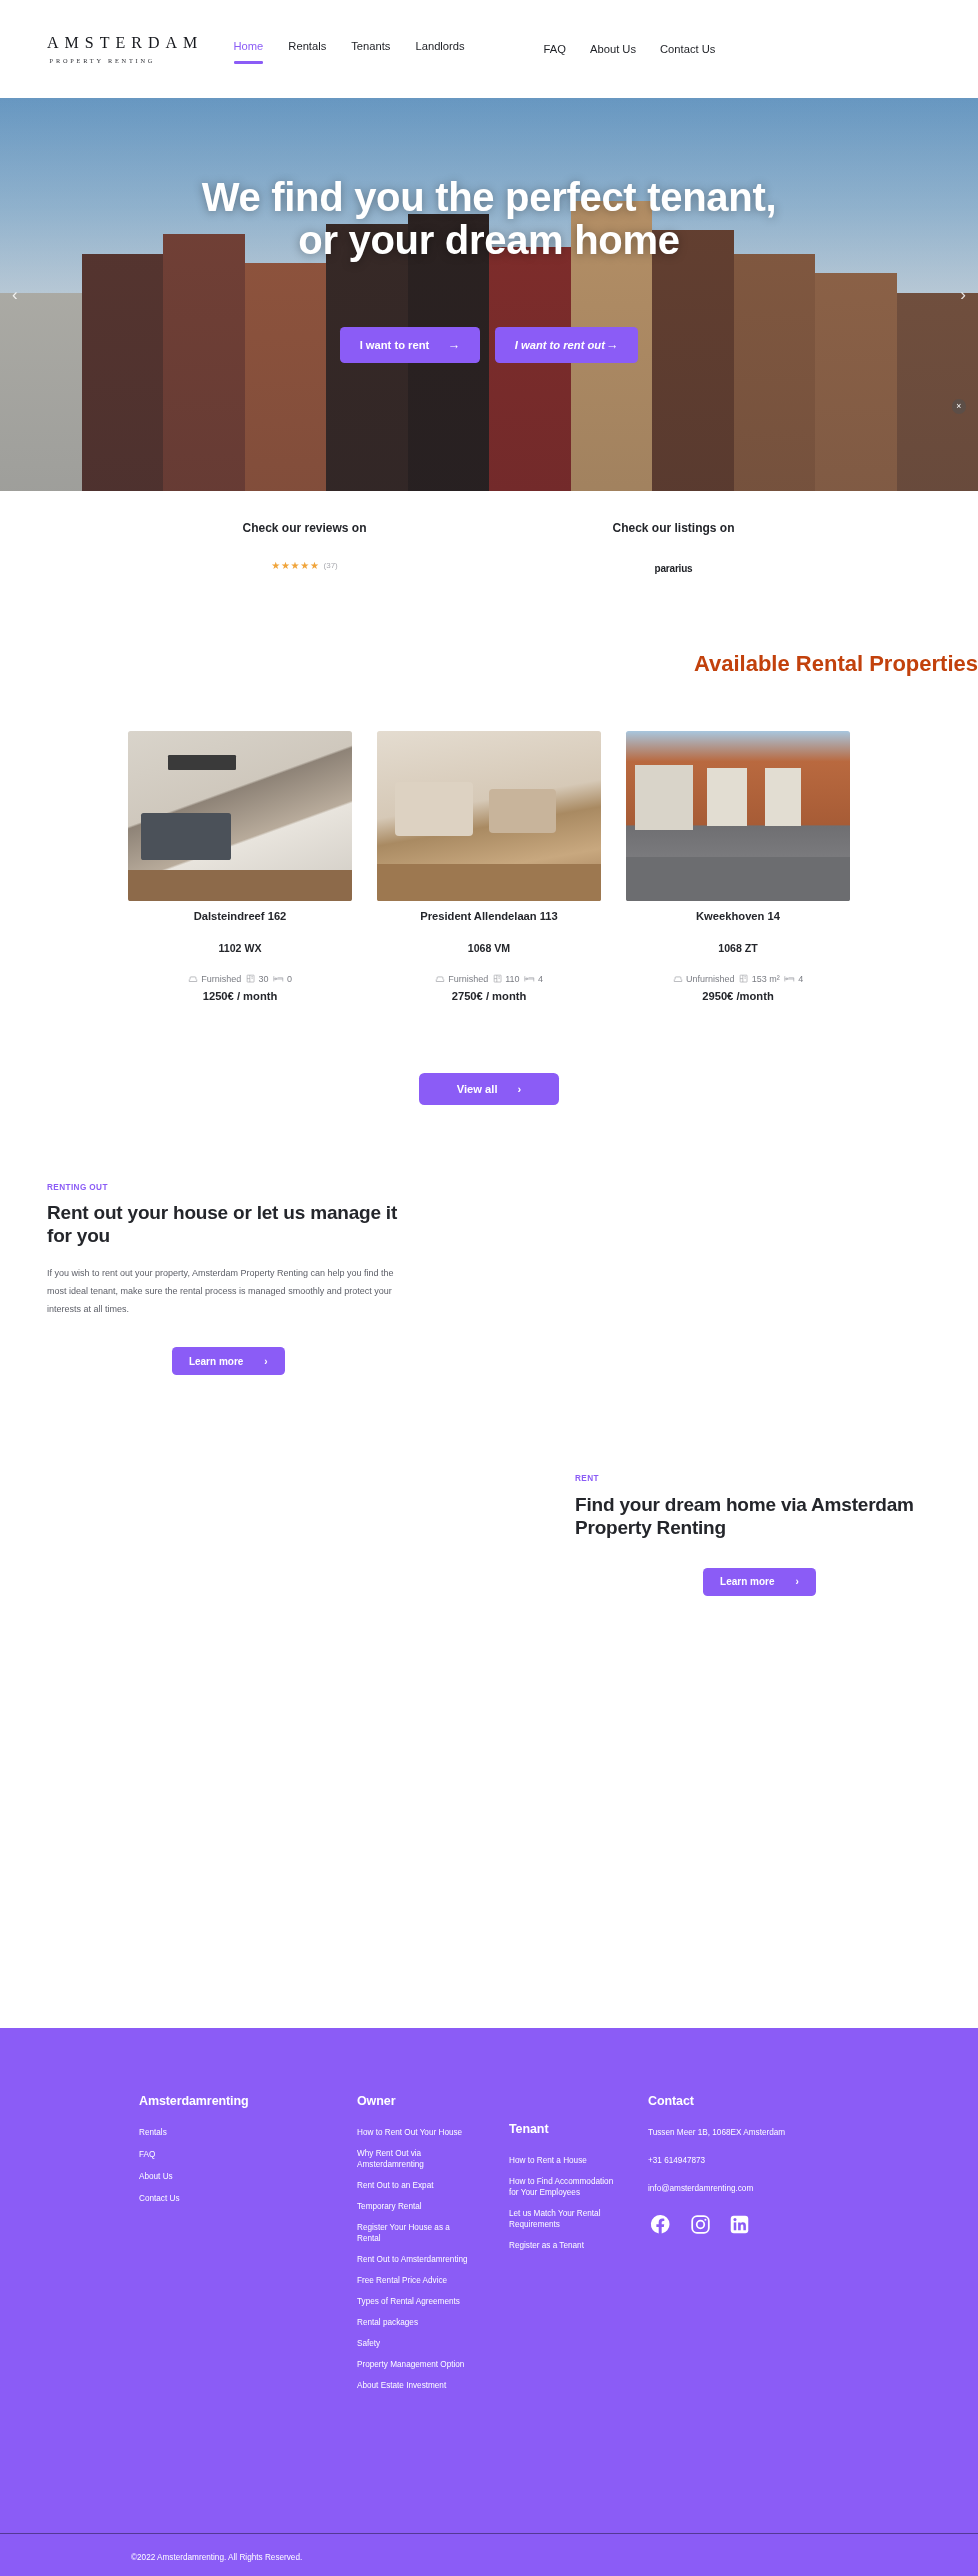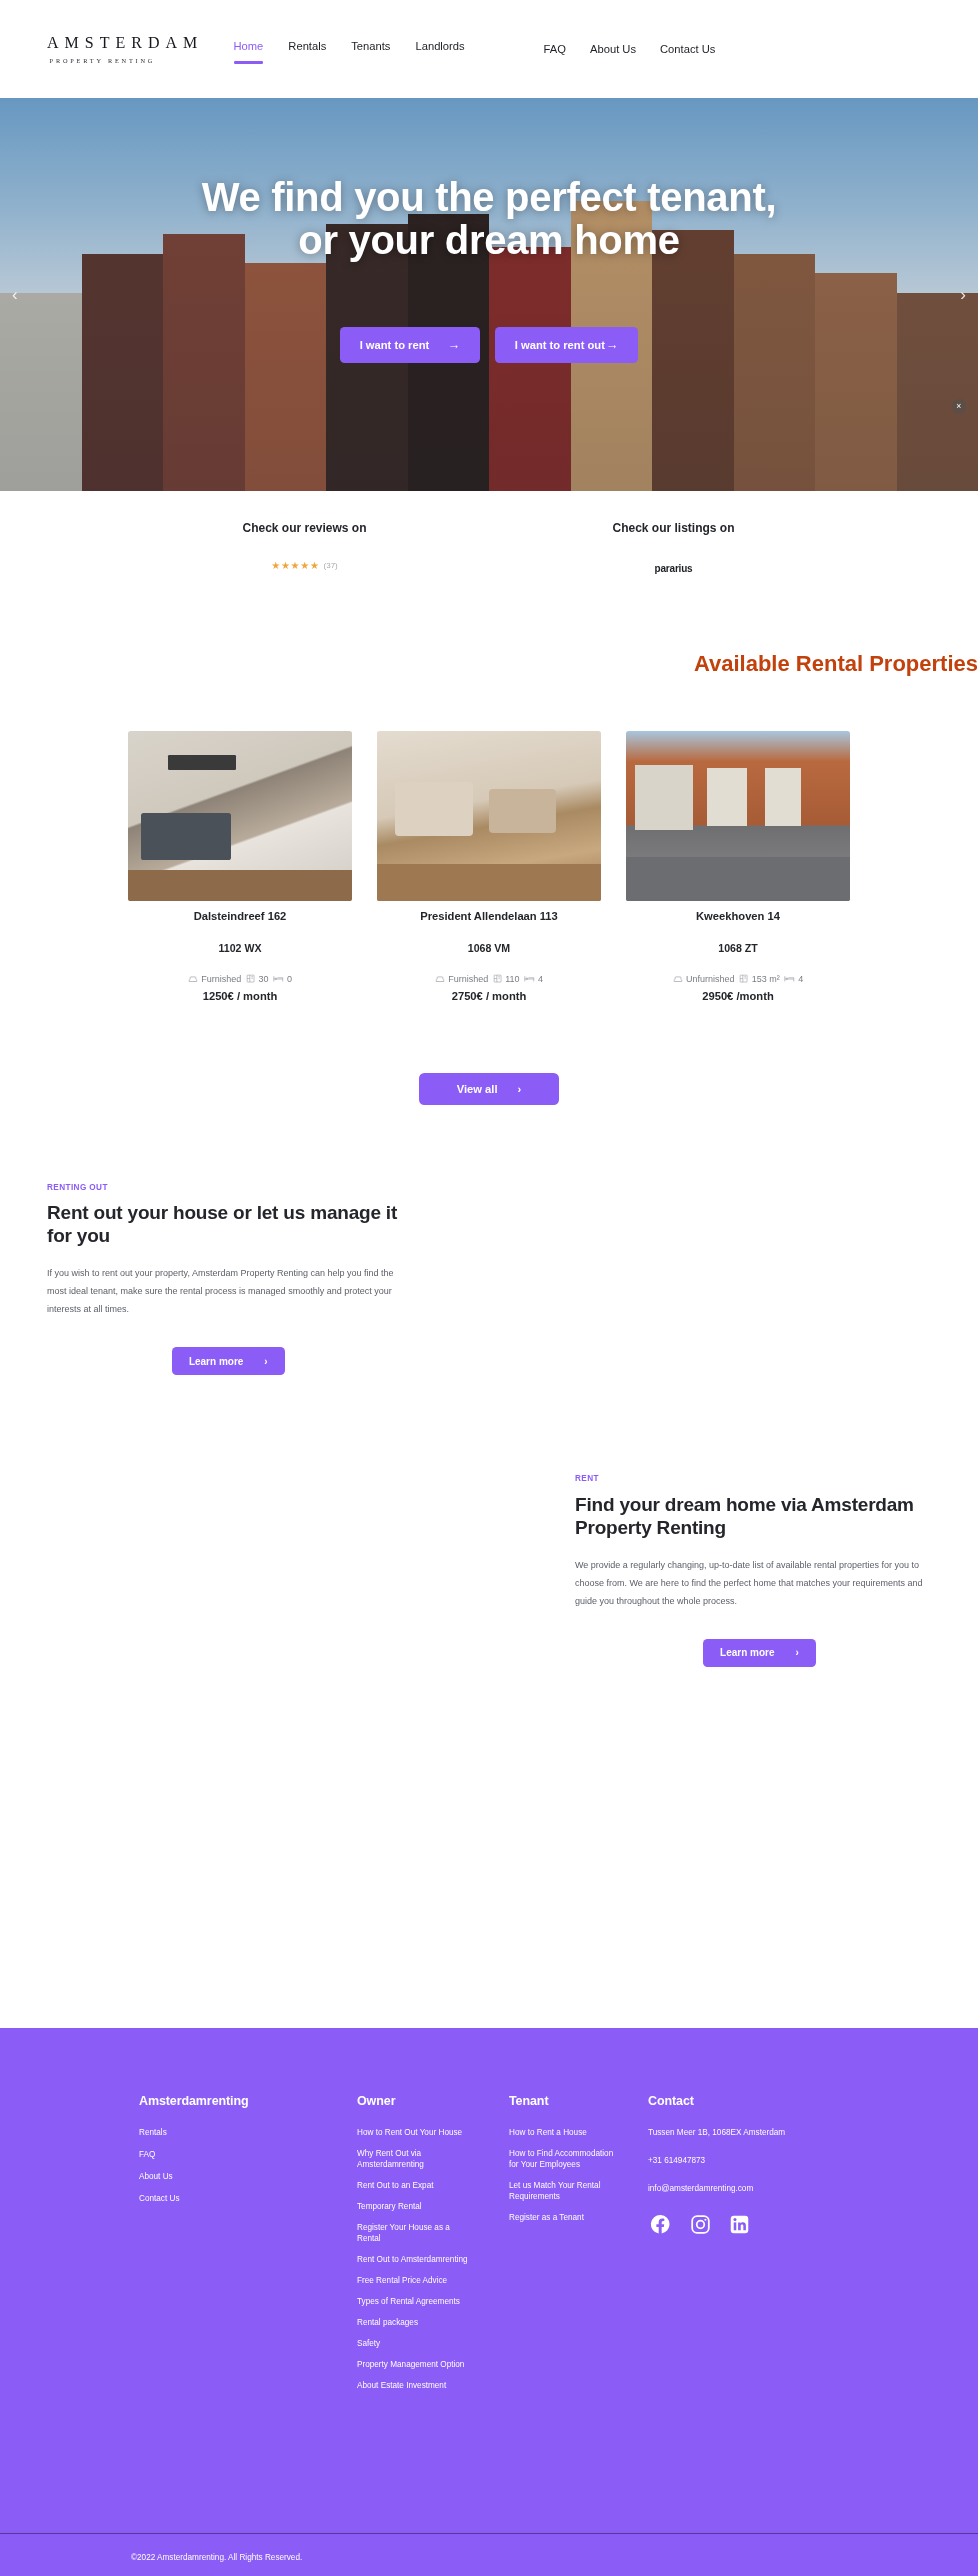--- a/index.html
+++ b/index.html
@@ -100,21 +100,21 @@
     border-radius: 4.6px;
     font-size: 11.2px;
     font-weight: 600;
     padding: 11.2px 20px;
     display: inline-flex;
     align-items: center;
     gap: 18.5px;
     cursor: pointer;
     font-family: "Liberation Sans", sans-serif;
   }
-  .btn.tight { gap: 1px; }
+  .btn.tight { gap: 1px; font-style: italic; }
   .btn .arr { font-size: 12.5px; font-weight: 400; }
   .hero-arrow {
     position: absolute;
     top: 50%;
     transform: translateY(-50%);
     color: rgba(255,255,255,.85);
     font-size: 17px;
     z-index: 6;
     cursor: pointer;
     user-select: none;
@@ -263,21 +263,21 @@
     height: 548px;
   }
   .footer-cols {
     display: flex;
     padding: 66px 0 0 139px;
     gap: 0;
   }
   .fcol { }
   .fcol.c1 { width: 218px; }
   .fcol.c2 { width: 152px; }
-  .fcol.c3 { width: 139px; }
+  .fcol.c3 { width: 139px; margin-top: 28px; }
   .fcol.c4 { width: 218px; }
   .fcol-h {
     font-size: 12.5px;
     font-weight: 700;
     margin-bottom: 18.5px;
     letter-spacing: -0.1px;
   }
   .flink {
     display: block;
     font-size: 8.2px;
@@ -537,21 +537,20 @@
         <span>›</span>
       </button>
     </div>
   </div>
 </section>
 
 <section class="feature rent">
   <div class="feature-inner">
     <div class="eyebrow">RENT</div>
     <h3 class="feature-h">Find your dream home via Amsterdam Property Renting</h3>
-    <p class="feature-p">We provide a regularly changing, up-to-date list of available rental properties for you to choose from. We are here to find the perfect home that matches your requirements and guide you throughout the whole process.</p>
     <div class="feature-btn-wrap">
       <button class="btn-learn">
         <span>Learn more</span>
         <span>›</span>
       </button>
     </div>
   </div>
 </section>
 
 <footer class="footer">

